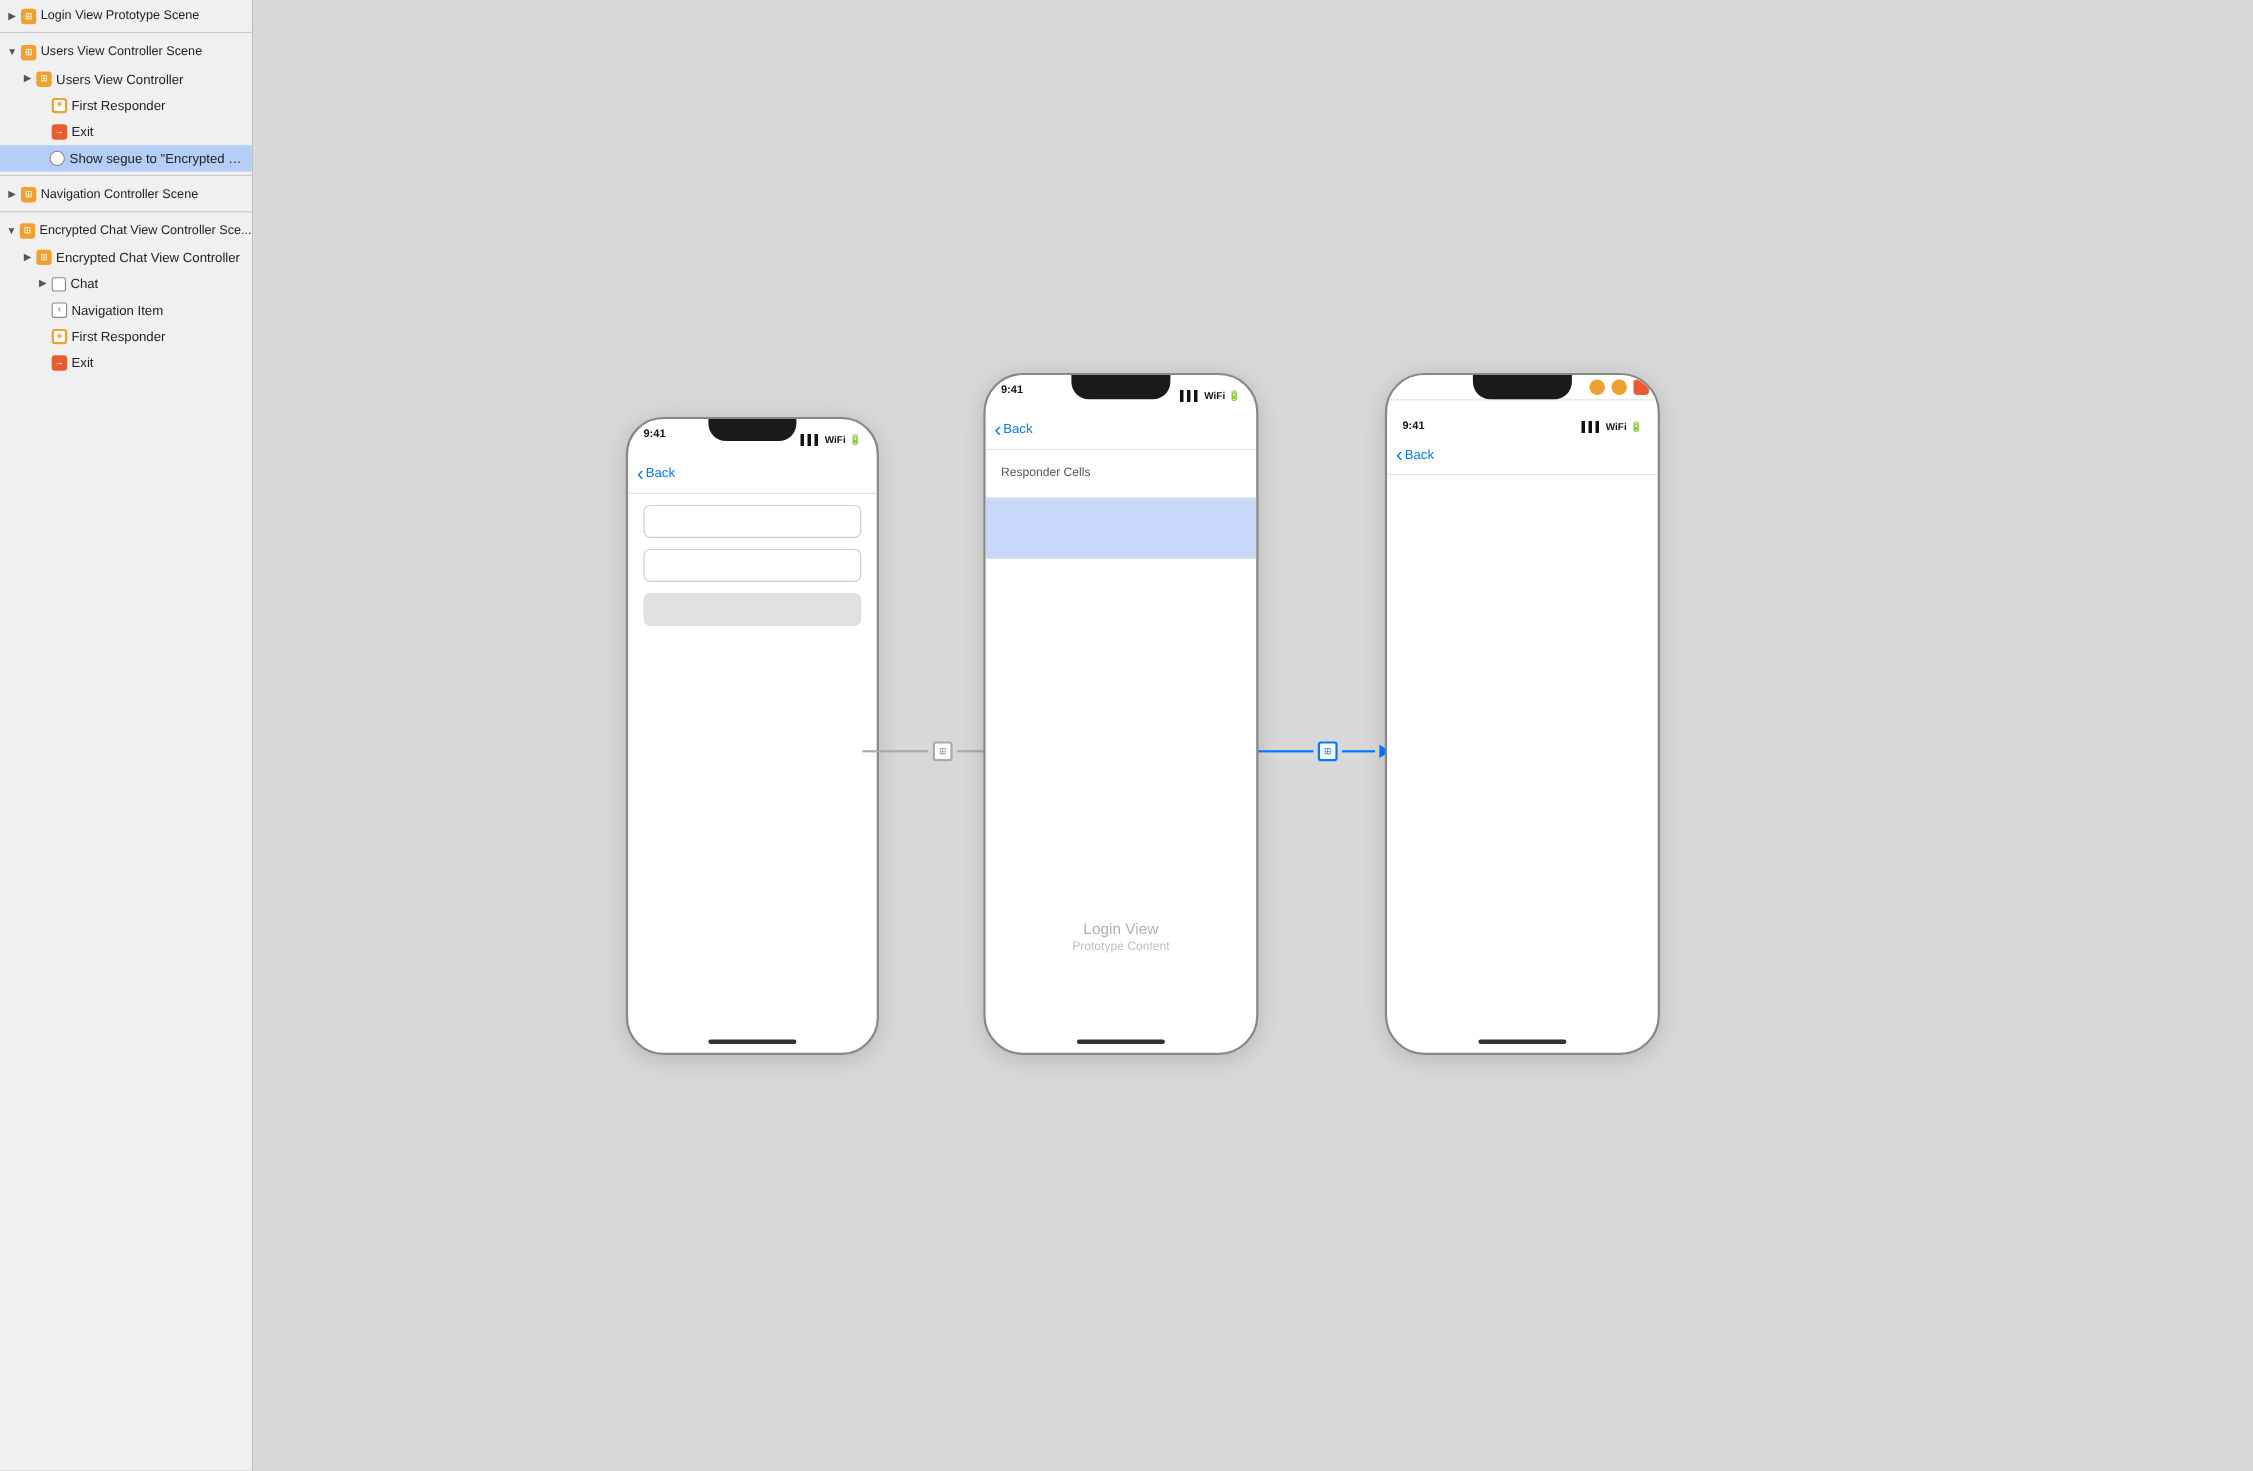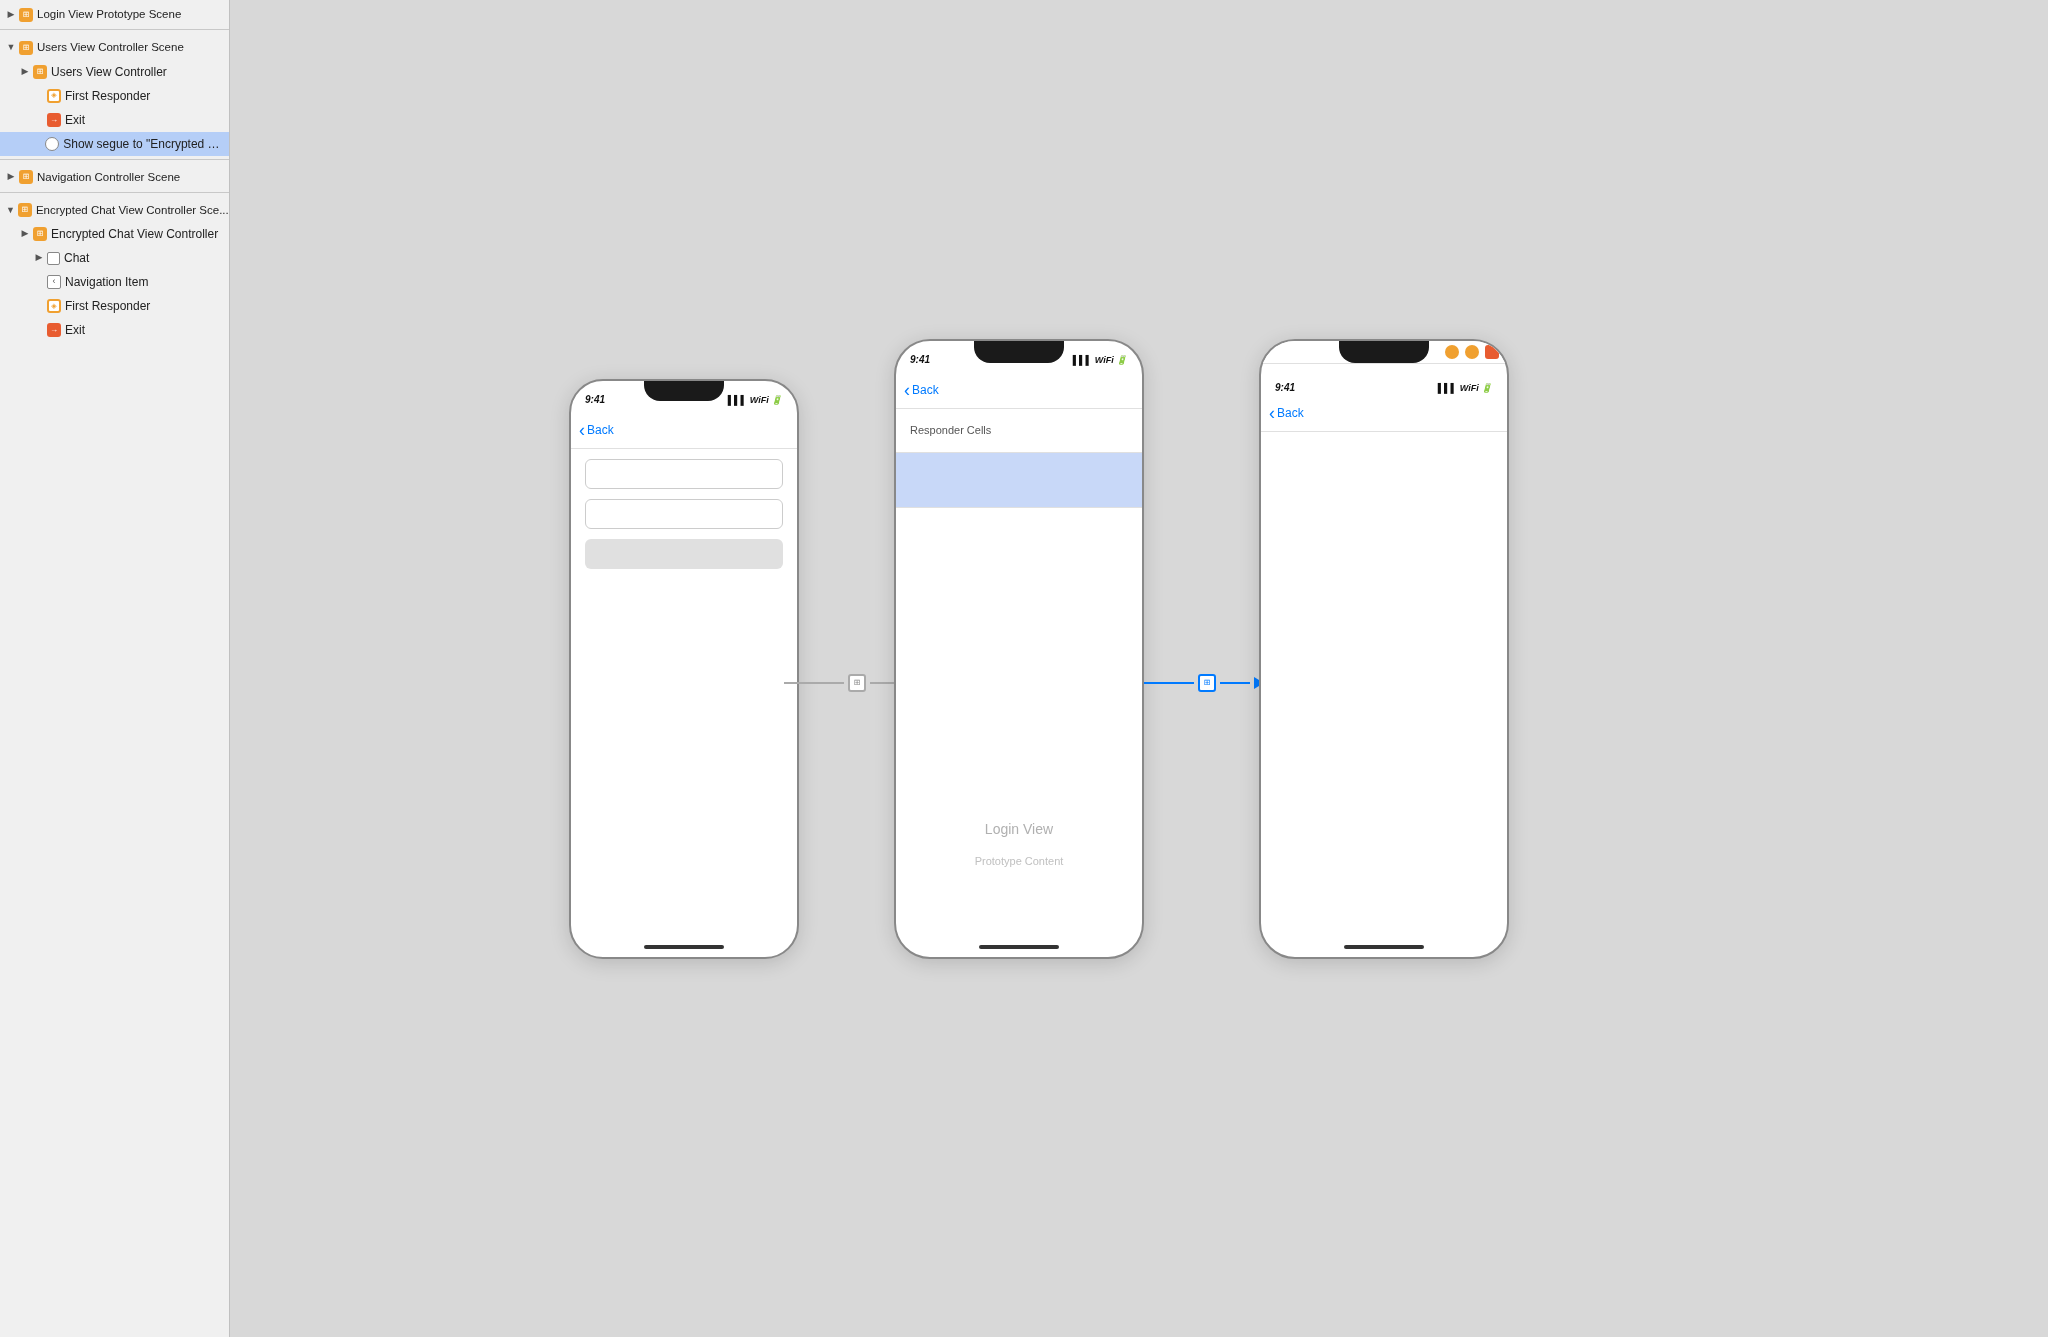--- a/index.html
+++ b/index.html
@@ -147,27 +147,25 @@
       border-radius: 2px;
       position: absolute;
       bottom: 8px;
       left: 50%;
       transform: translateX(-50%);
     }
 
     .phone-status-bar {
       display: flex;
       justify-content: space-between;
-      align-items: center;
       padding: 8px 14px 2px;
       font-size: 10px;
       font-weight: 600;
       color: #111;
       height: 32px;
-      font-style: italic;
     }
     .phone-status-right {
       display: flex;
       gap: 3px;
       align-items: center;
       font-size: 9px;
     }
 
     .phone-nav-bar {
       border-bottom: 1px solid #e0e0e0;
@@ -388,21 +386,21 @@
       </div>
 
       <div class="table-prototype-cell">
         <span>Responder Cells</span>
       </div>
 
       <div class="table-prototype-cell table-prototype-highlight" style="height:55px;"></div>
 
       <div style="position:absolute;bottom:90px;left:50%;transform:translateX(-50%);text-align:center;">
         <div style="font-size:14px;color:#b0b0b0;">Login View</div>
-        <div style="font-size:11px;color:#c0c0c0;margin-top:18px;">Prototype Content</div>
+        <div style="font-size:11px;color:#c0c0c0;margin-top:3px;">Prototype Content</div>
       </div>
 
       <div class="phone-home-bar"></div>
     </div>
 
     <div style="position:absolute; left:555px; top:355px; display:flex; align-items:center; gap:4px;">
       <div style="width:50px;height:2px;background:#007AFF;"></div>
       <div style="width:18px;height:18px;border:2px solid #007AFF;border-radius:3px;background:white;display:flex;align-items:center;justify-content:center;font-size:8px;color:#007AFF;">⊞</div>
       <div style="width:30px;height:2px;background:#007AFF;"></div>
       <div style="width:0;height:0;border-top:6px solid transparent;border-bottom:6px solid transparent;border-left:10px solid #007AFF;"></div>

